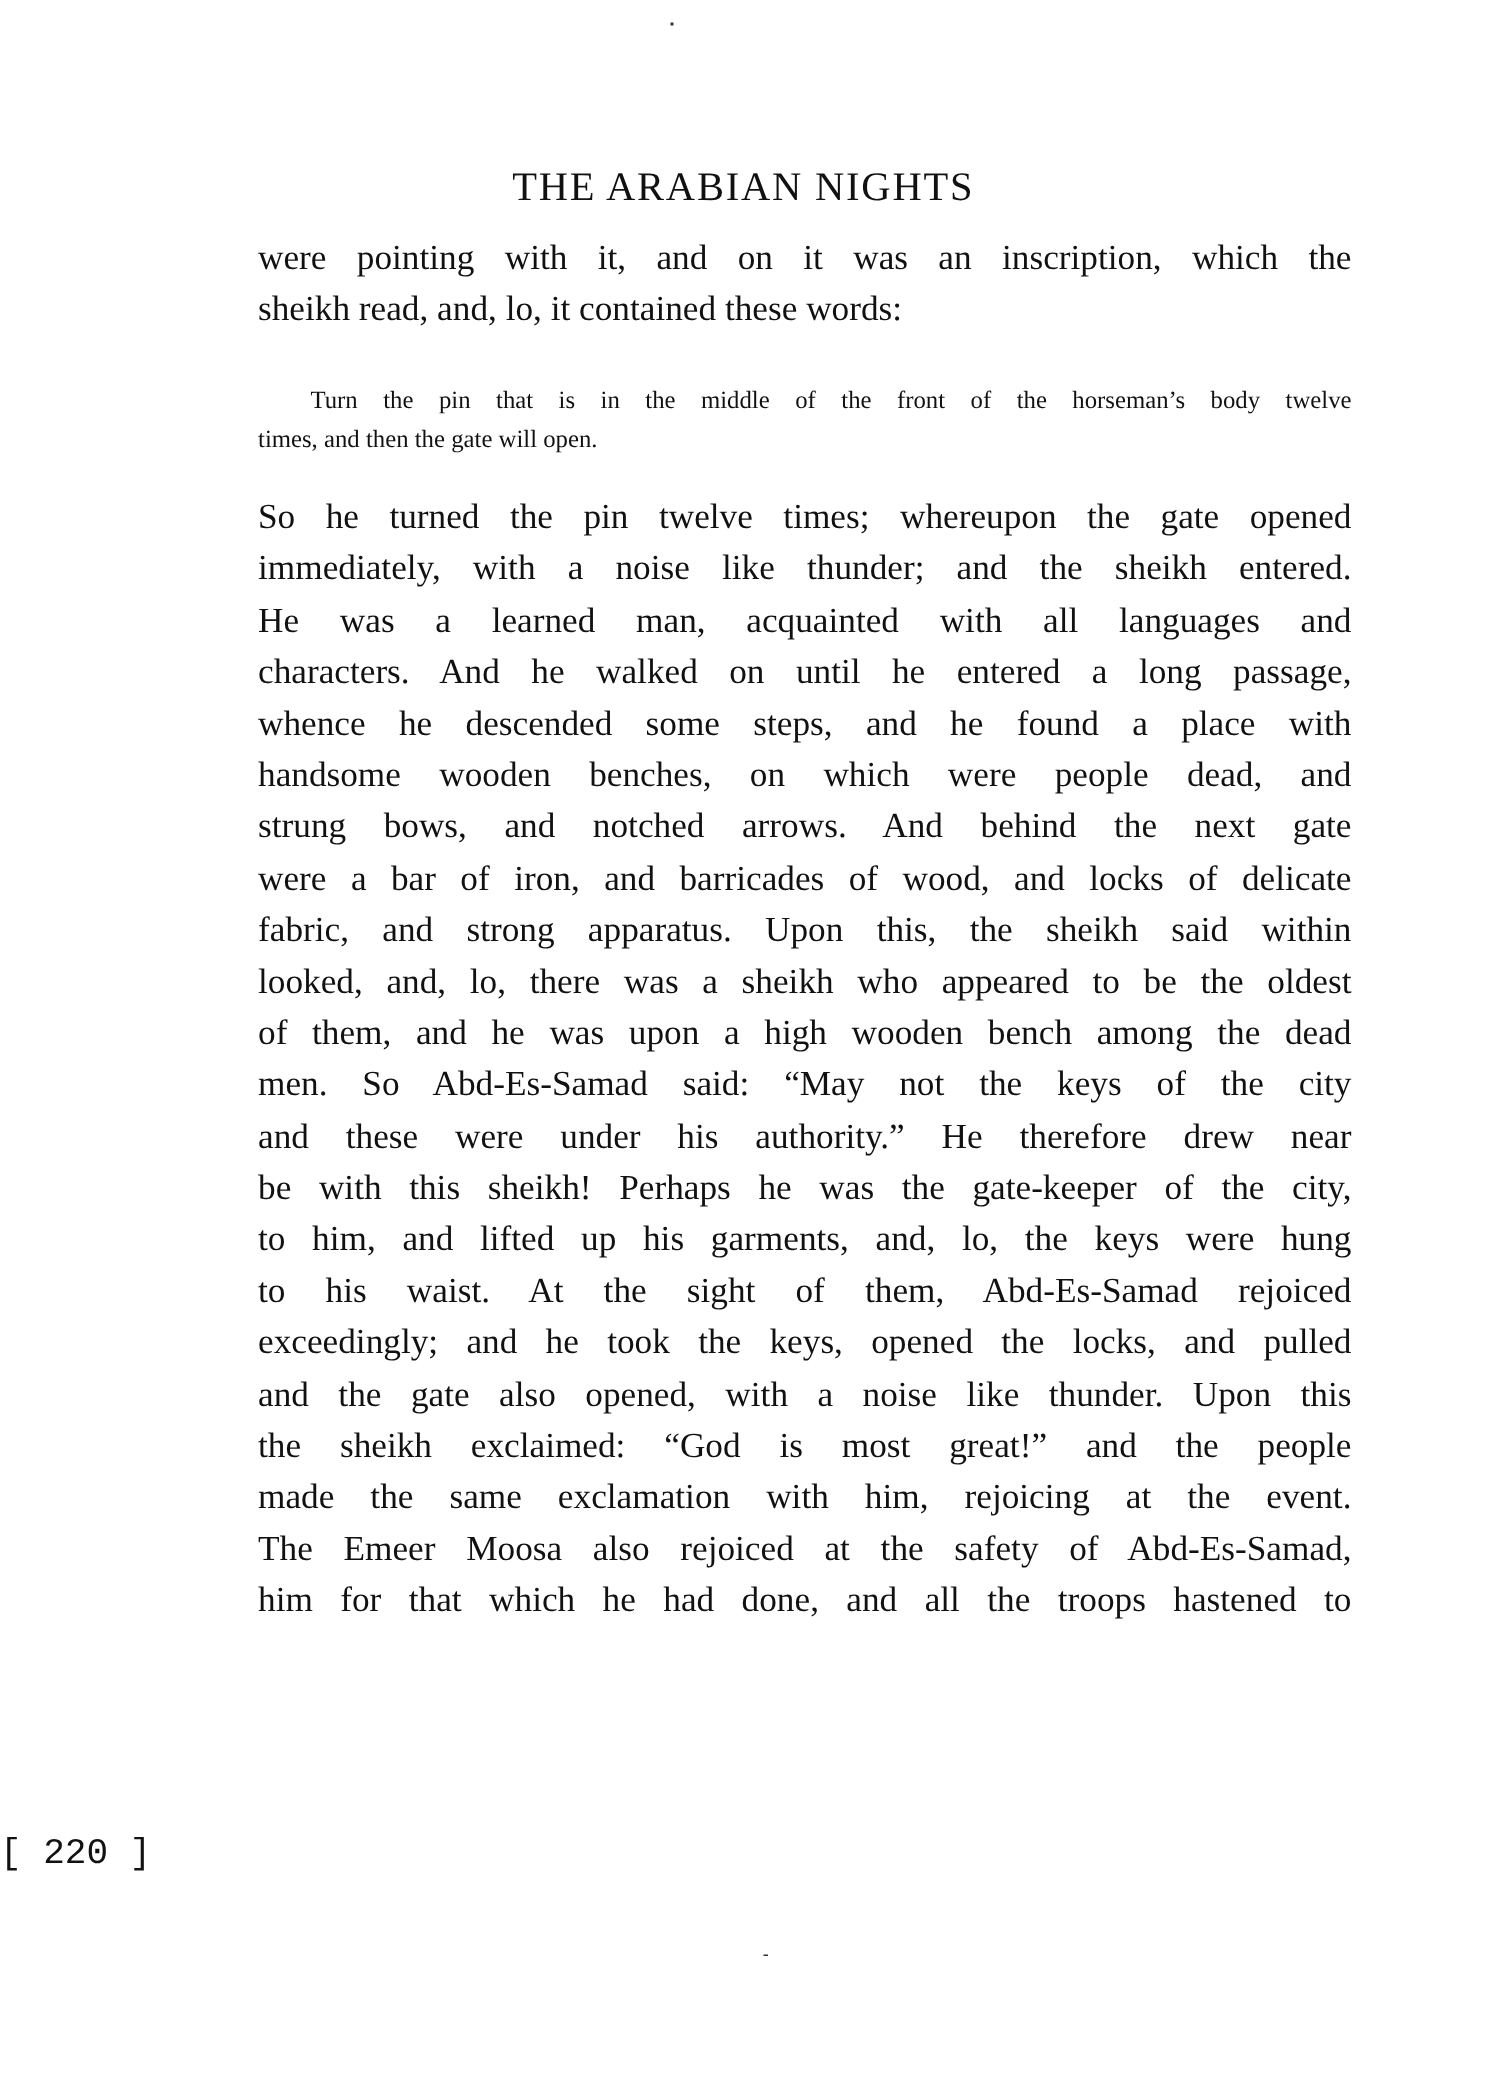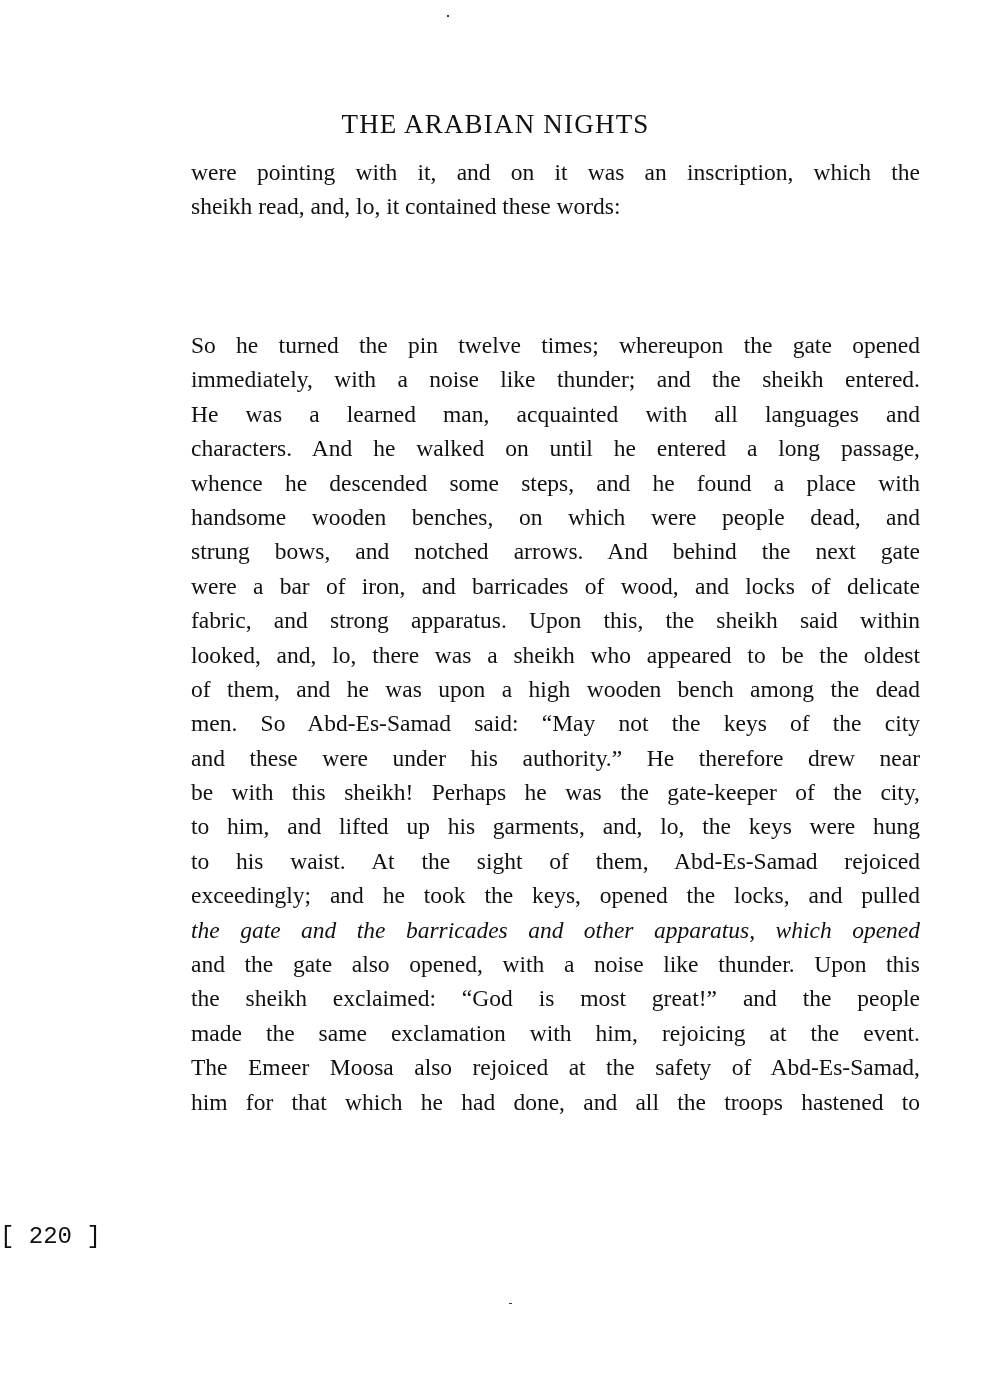--- a/index.html
+++ b/index.html
@@ -32,21 +32,20 @@
     letter-spacing: 1.2px;
     line-height: 32px;
   }
   .text-block {
     position: absolute;
     left: 172px;
     width: 729px;
     font-family: "Liberation Serif", "DejaVu Serif", serif;
     font-size: 23.5px;
     line-height: 34.4px;
-    margin-left: 19px;
   }
   .line {
     display: block;
     white-space: nowrap;
     text-align: justify;
     text-align-last: justify;
     height: 34.4px;
   }
   .line.last {
     text-align-last: left;
@@ -98,40 +97,43 @@
 
   <div class="speck" style="left:447px; top:15px; width:2px; height:2px;"></div>
 
   <div class="running-head">THE ARABIAN NIGHTS</div>
 
   <div class="text-block" style="top:155px;">
     <span class="line">were pointing with it, and on it was an inscription, which the</span>
     <span class="line last">sheikh read, and, lo, it contained these words:</span>
   </div>
 
+  <div class="quote-block">
+    <span class="quote-line first">Turn the pin that is in the middle of the front of the horseman’s body twelve</span>
+    <span class="quote-line last">times, and then the gate will open.</span>
+  </div>
 
   <div class="text-block" style="top:328px;">
     <span class="line">So he turned the pin twelve times; whereupon the gate opened</span>
     <span class="line">immediately, with a noise like thunder; and the sheikh entered.</span>
     <span class="line">He was a learned man, acquainted with all languages and</span>
     <span class="line">characters.  And he walked on until he entered a long passage,</span>
     <span class="line">whence he descended some steps, and he found a place with</span>
     <span class="line">handsome wooden benches, on which were people dead, and</span>
     <span class="line">strung bows, and notched arrows.  And behind the next gate</span>
     <span class="line">were a bar of iron, and barricades of wood, and locks of delicate</span>
     <span class="line">fabric, and strong apparatus.  Upon this, the sheikh said within</span>
     <span class="line">looked, and, lo, there was a sheikh who appeared to be the oldest</span>
     <span class="line">of them, and he was upon a high wooden bench among the dead</span>
     <span class="line">men.  So Abd-Es-Samad said: “May not the keys of the city</span>
     <span class="line">and these were under his authority.”  He therefore drew near</span>
     <span class="line">be with this sheikh!  Perhaps he was the gate-keeper of the city,</span>
     <span class="line">to him, and lifted up his garments, and, lo, the keys were hung</span>
     <span class="line">to his waist.  At the sight of them, Abd-Es-Samad rejoiced</span>
     <span class="line">exceedingly; and he took the keys, opened the locks, and pulled</span>
-    <span class="line italic">the gate and the barricades and other apparatus, which opened</span>
     <span class="line">and the gate also opened, with a noise like thunder.  Upon this</span>
     <span class="line">the sheikh exclaimed: “God is most great!”  and the people</span>
     <span class="line">made the same exclamation with him, rejoicing at the event.</span>
     <span class="line">The Emeer Moosa also rejoiced at the safety of Abd-Es-Samad,</span>
     <span class="line">him for that which he had done, and all the troops hastened to</span>
   </div>
 
   <div class="folio">[ 220 ]</div>
 
   <div class="speck" style="left:509px; top:1303px; width:3px; height:1px;"></div>

